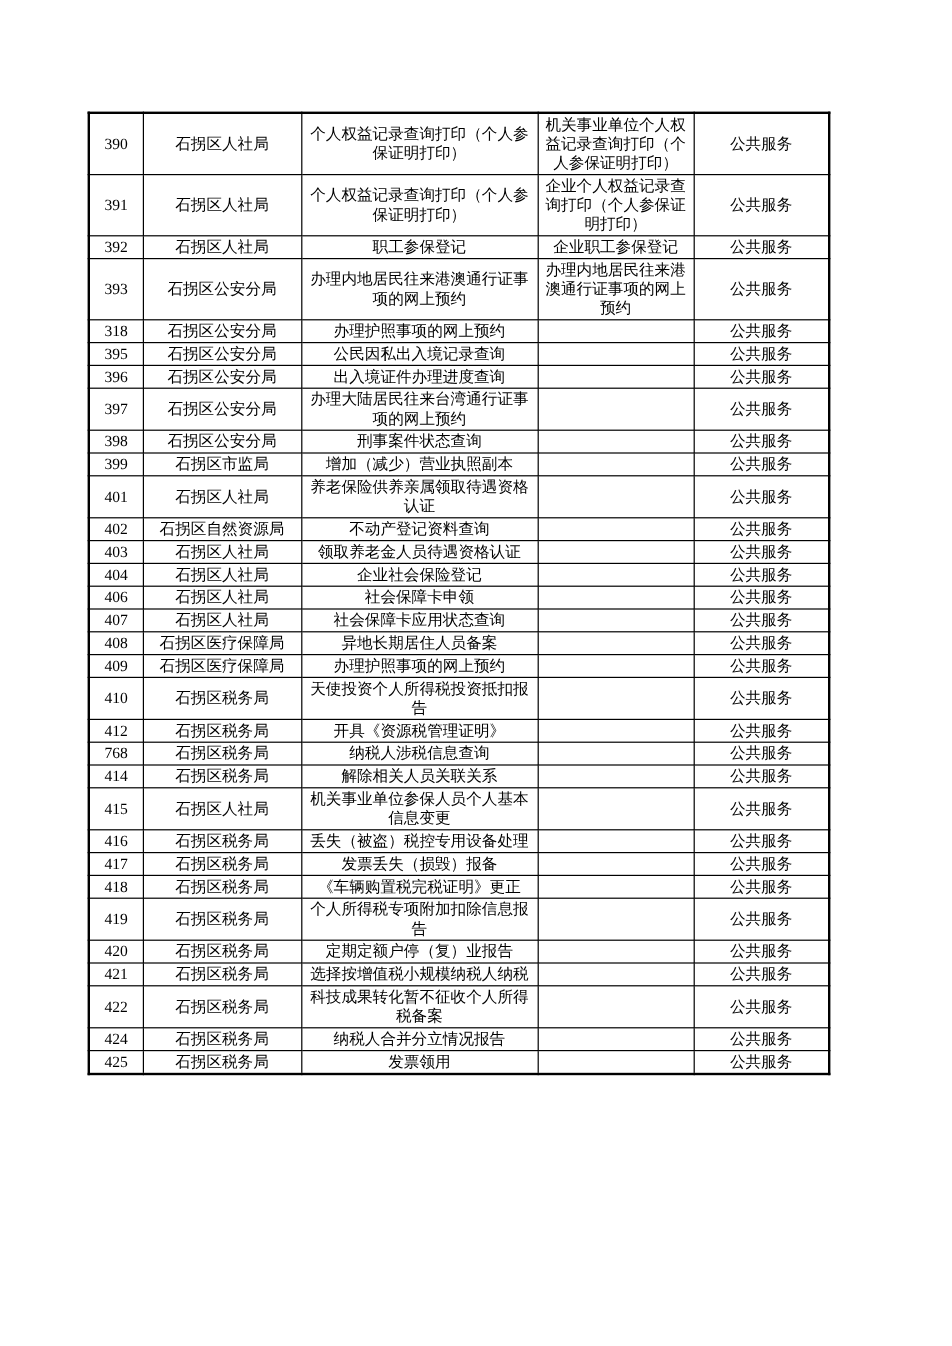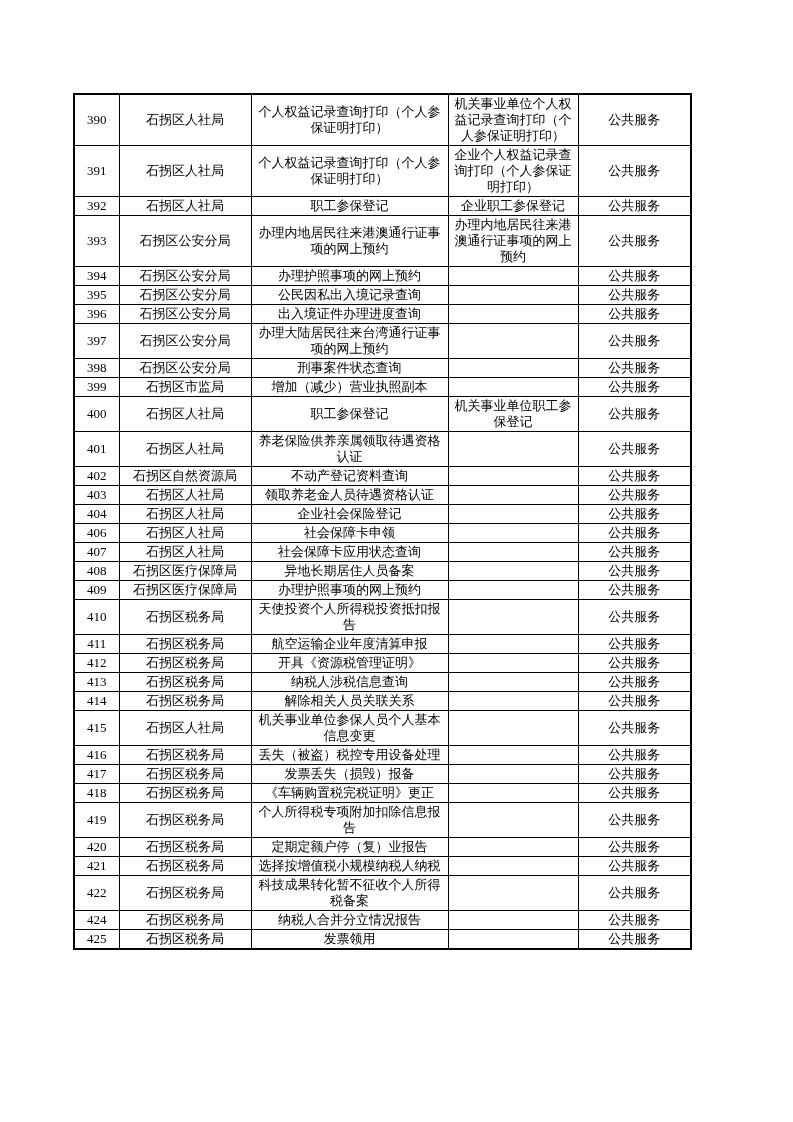--- a/index.html
+++ b/index.html
@@ -77,21 +77,21 @@
           <td>公共服务</td>
         </tr>
         <tr>
           <td>393</td>
           <td>石拐区公安分局</td>
           <td>办理内地居民往来港澳通行证事项的网上预约</td>
           <td>办理内地居民往来港澳通行证事项的网上预约</td>
           <td>公共服务</td>
         </tr>
         <tr>
-          <td>394</td>
+          <td>318</td>
           <td>石拐区公安分局</td>
           <td>办理护照事项的网上预约</td>
           <td></td>
           <td>公共服务</td>
         </tr>
         <tr>
           <td>395</td>
           <td>石拐区公安分局</td>
           <td>公民因私出入境记录查询</td>
           <td></td>
@@ -119,27 +119,20 @@
           <td>公共服务</td>
         </tr>
         <tr>
           <td>399</td>
           <td>石拐区市监局</td>
           <td>增加（减少）营业执照副本</td>
           <td></td>
           <td>公共服务</td>
         </tr>
         <tr>
-          <td>400</td>
-          <td>石拐区人社局</td>
-          <td>职工参保登记</td>
-          <td>机关事业单位职工参保登记</td>
-          <td>公共服务</td>
-        </tr>
-        <tr>
           <td>401</td>
           <td>石拐区人社局</td>
           <td>养老保险供养亲属领取待遇资格认证</td>
           <td></td>
           <td>公共服务</td>
         </tr>
         <tr>
           <td>402</td>
           <td>石拐区自然资源局</td>
           <td>不动产登记资料查询</td>
@@ -189,35 +182,28 @@
           <td>公共服务</td>
         </tr>
         <tr>
           <td>410</td>
           <td>石拐区税务局</td>
           <td>天使投资个人所得税投资抵扣报告</td>
           <td></td>
           <td>公共服务</td>
         </tr>
         <tr>
-          <td>411</td>
-          <td>石拐区税务局</td>
-          <td>航空运输企业年度清算申报</td>
-          <td></td>
-          <td>公共服务</td>
-        </tr>
-        <tr>
           <td>412</td>
           <td>石拐区税务局</td>
           <td>开具《资源税管理证明》</td>
           <td></td>
           <td>公共服务</td>
         </tr>
         <tr>
-          <td>413</td>
+          <td>768</td>
           <td>石拐区税务局</td>
           <td>纳税人涉税信息查询</td>
           <td></td>
           <td>公共服务</td>
         </tr>
         <tr>
           <td>414</td>
           <td>石拐区税务局</td>
           <td>解除相关人员关联关系</td>
           <td></td>

